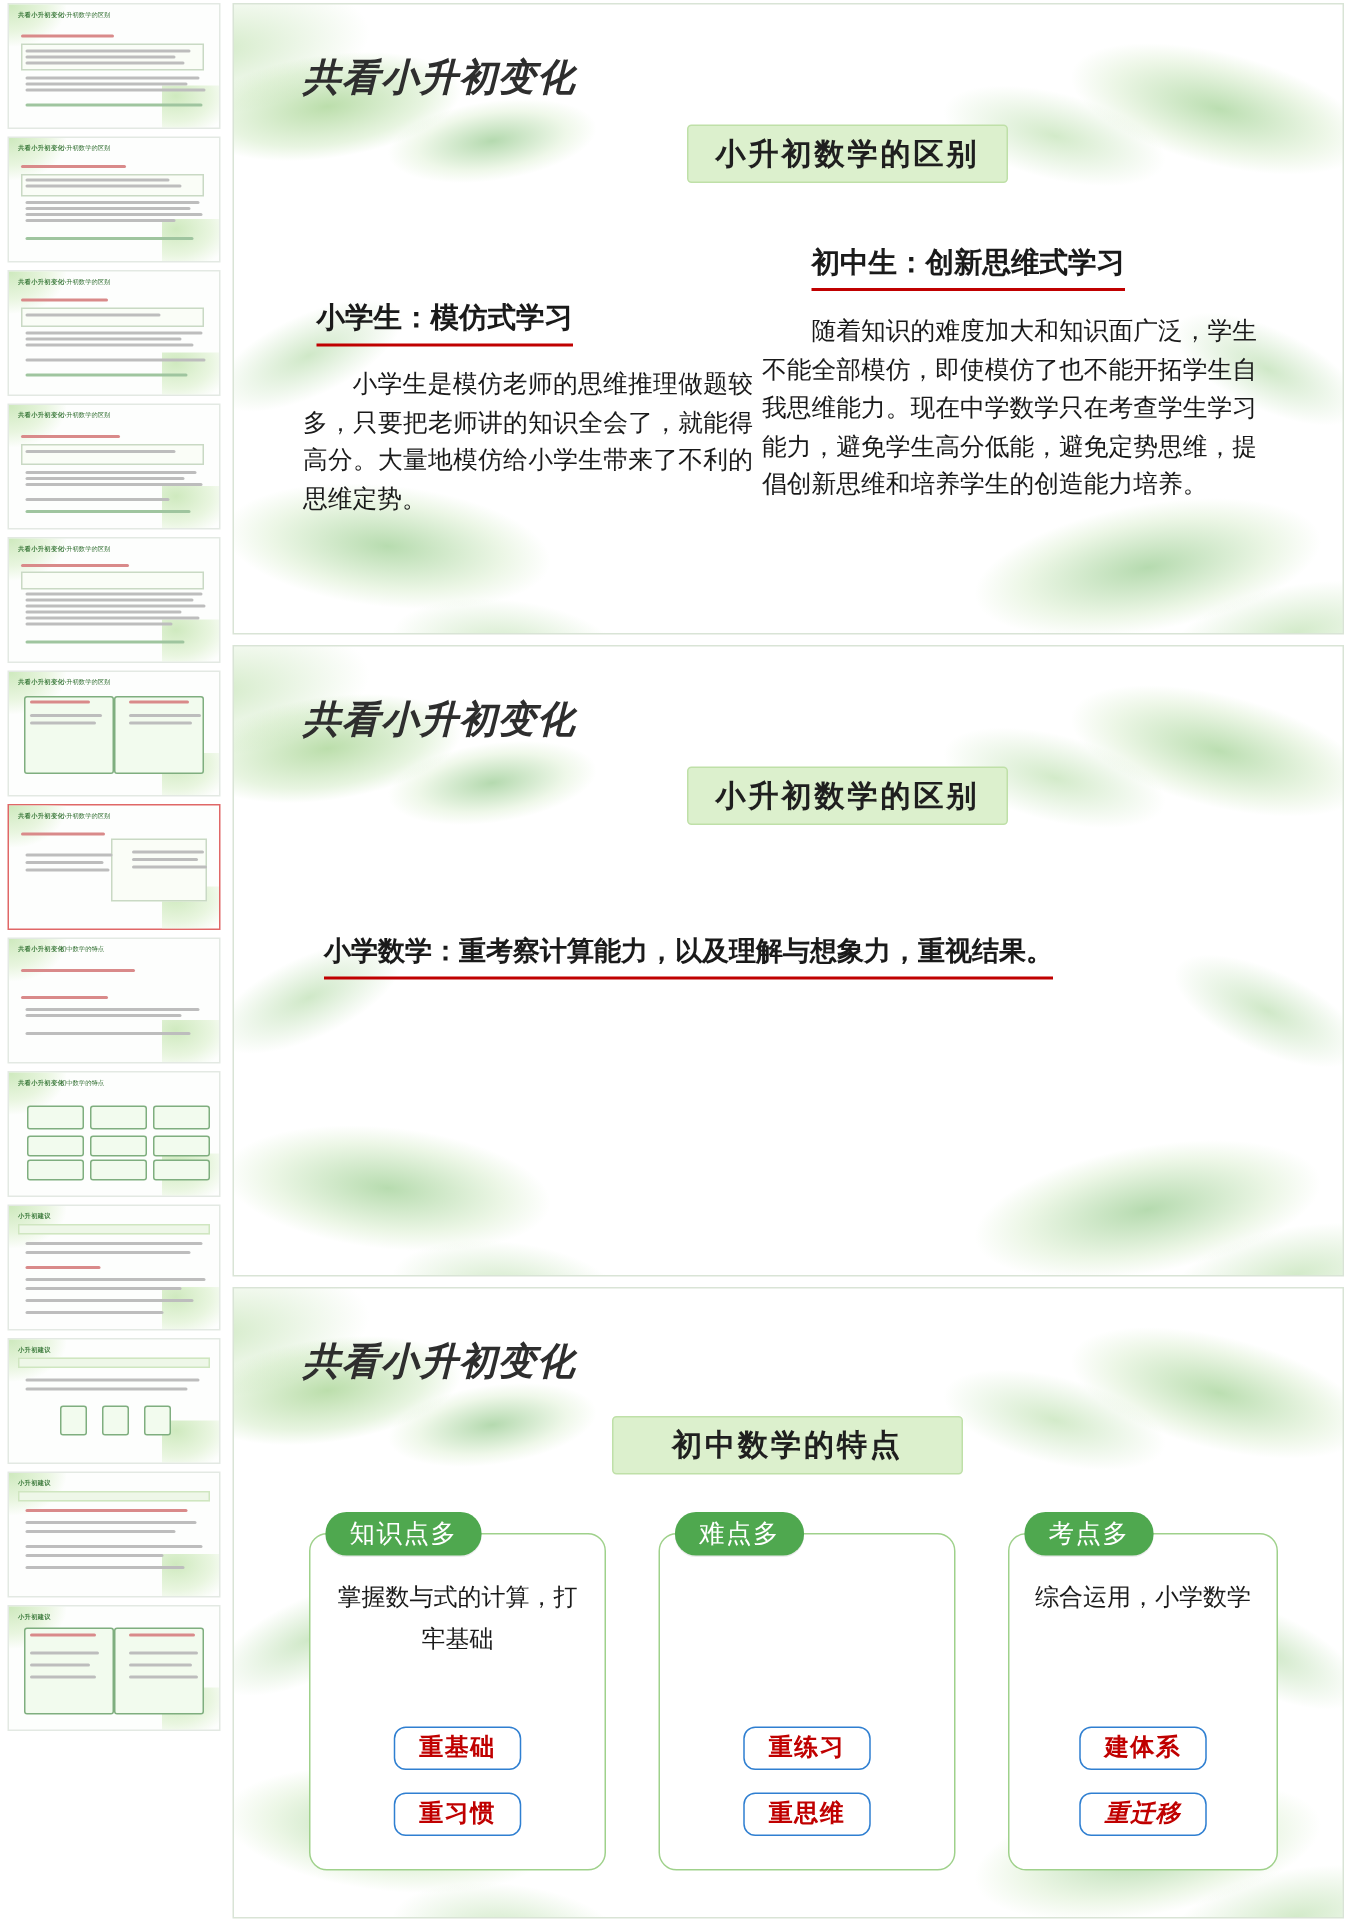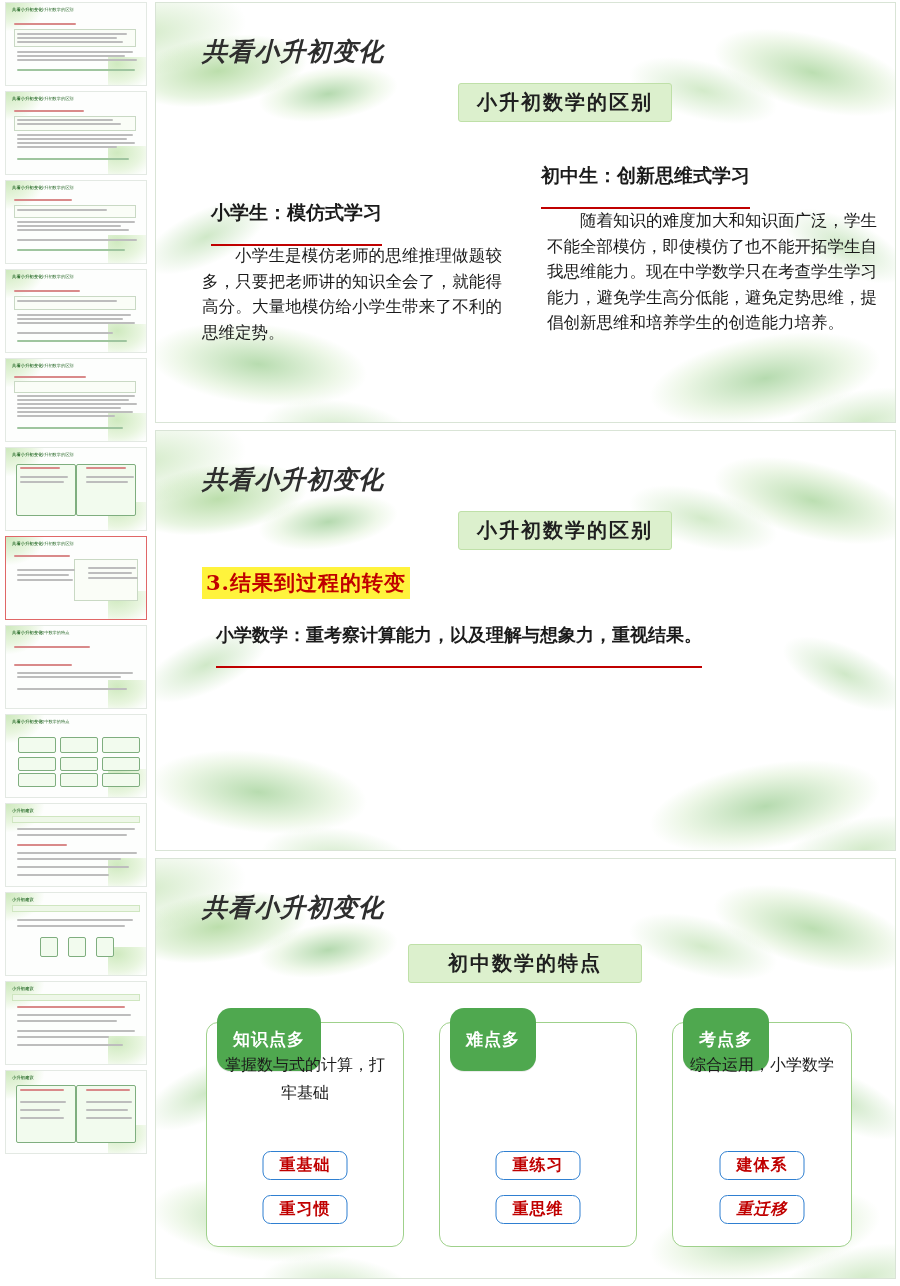--- a/index.html
+++ b/index.html
@@ -125,43 +125,43 @@
     background:#fff33c;
     padding:2px 4px;
     font-family:"DejaVu Serif","Liberation Serif",serif;
     font-size:21px;font-weight:bold;color:#c00000;letter-spacing:1px;
   }
   .red-u{
     color:#c00000;
     font-family:"DejaVu Serif","Liberation Serif",serif;
     font-weight:bold;
     border-bottom:2px solid #c00000;
-    padding-bottom:17px;
+    padding-bottom:2px;
   }
   .body-text{
     position:absolute;
     font-family:"DejaVu Serif","Liberation Serif",serif;
     font-size:16.5px;color:#1a1a1a;line-height:1.55;text-align:justify;
   }
   .indent{text-indent:2em;display:block;}
 
   
   .card{
     position:absolute;
     border:1.5px solid #9fd18b;
     border-radius:12px;
     background:#ffffff;
     box-sizing:border-box;
   }
   .card-badge{
     position:absolute;top:-15px;left:10px;
     background:#4fa84f;
     border-radius:14px;
-    padding:20px 16px;
-    color:#ffffff;font-weight:bold;
+    padding:3px 16px;
+    color:#ffffff;font-weight:normal;
     font-family:"DejaVu Serif","Liberation Serif",serif;
     font-size:17px;letter-spacing:1px;
     box-shadow:0 1px 0 rgba(0,0,0,.08);
   }
   .card-body{
     position:absolute;left:14px;right:14px;top:28px;
     font-family:"DejaVu Serif","Liberation Serif",serif;
     font-size:16px;color:#1a1a1a;line-height:1.75;text-align:center;
   }
   .pill{
@@ -388,37 +388,36 @@
       <div class="slide-head">共看小升初变化</div>
       <div class="sub-banner" style="left:302px;top:80px;">小升初数学的区别</div>
 
 
       <div class="body-text red-u" style="left:55px;top:195px;font-size:19px;">小学生：模仿式学习</div>
       <div class="body-text" style="left:46px;top:240px;width:300px;">
         <span class="indent">小学生是模仿老师的思维推理做题较多，只要把老师讲的知识全会了，就能得高分。大量地模仿给小学生带来了不利的思维定势。</span>
       </div>
 
       <div class="body-text red-u" style="left:385px;top:158px;font-size:19px;">初中生：创新思维式学习</div>
-      <div class="body-text" style="left:391px;top:205px;width:330px;">
+      <div class="body-text" style="left:352px;top:205px;width:330px;">
         <span class="indent">随着知识的难度加大和知识面广泛，学生不能全部模仿，即使模仿了也不能开拓学生自我思维能力。现在中学数学只在考查学生学习能力，避免学生高分低能，避免定势思维，提倡创新思维和培养学生的创造能力培养。</span>
       </div>
     </div>
 
     <div class="slide">
       <div class="leafdec leaf-tl"></div>
       <div class="leafdec leaf-tr"></div>
       <div class="leafdec leaf-bl"></div>
       <div class="leafdec leaf-br"></div>
       <div class="leafdec leaf-lm"></div>
       <div class="leafdec leaf-rm"></div>
 
       <div class="slide-head">共看小升初变化</div>
       <div class="sub-banner" style="left:302px;top:80px;">小升初数学的区别</div>
 
-      <div class="hl-title" style="left:46px;top:136px;">3.结果到过程的转变</div>
 
       <div class="body-text red-u" style="left:60px;top:190px;font-size:18px;">小学数学：重考察计算能力，以及理解与想象力，重视结果。</div>
 
     </div>
 
     <div class="slide">
       <div class="leafdec leaf-tl"></div>
       <div class="leafdec leaf-tr"></div>
       <div class="leafdec leaf-bl"></div>
       <div class="leafdec leaf-br"></div>

